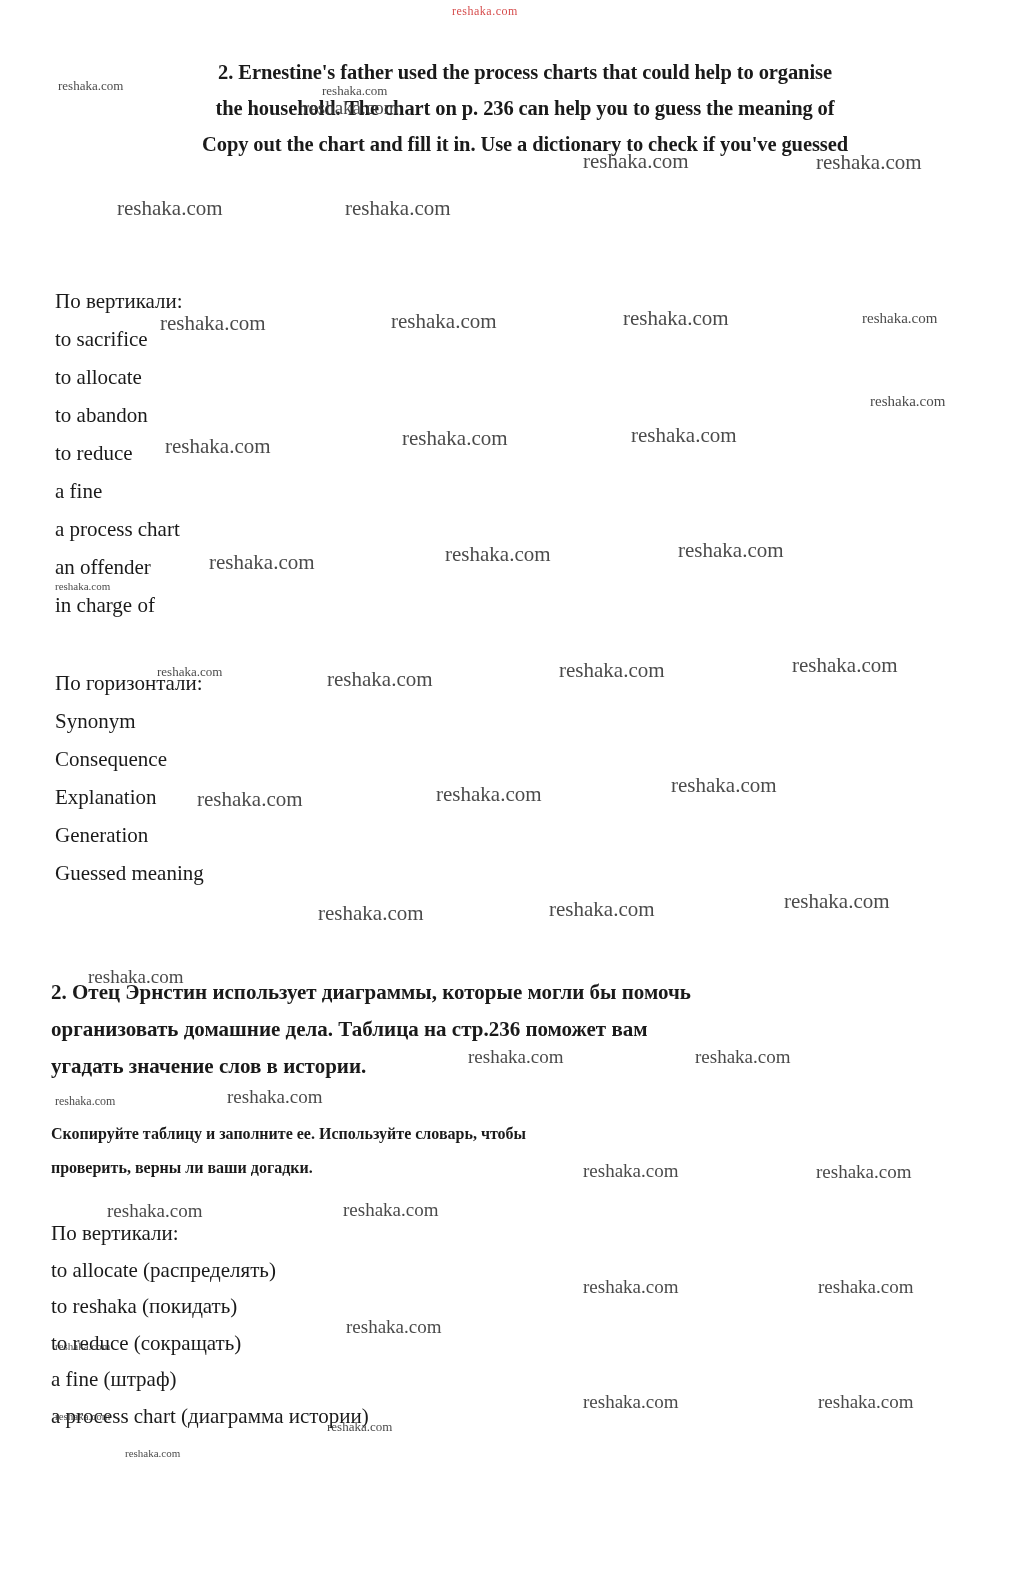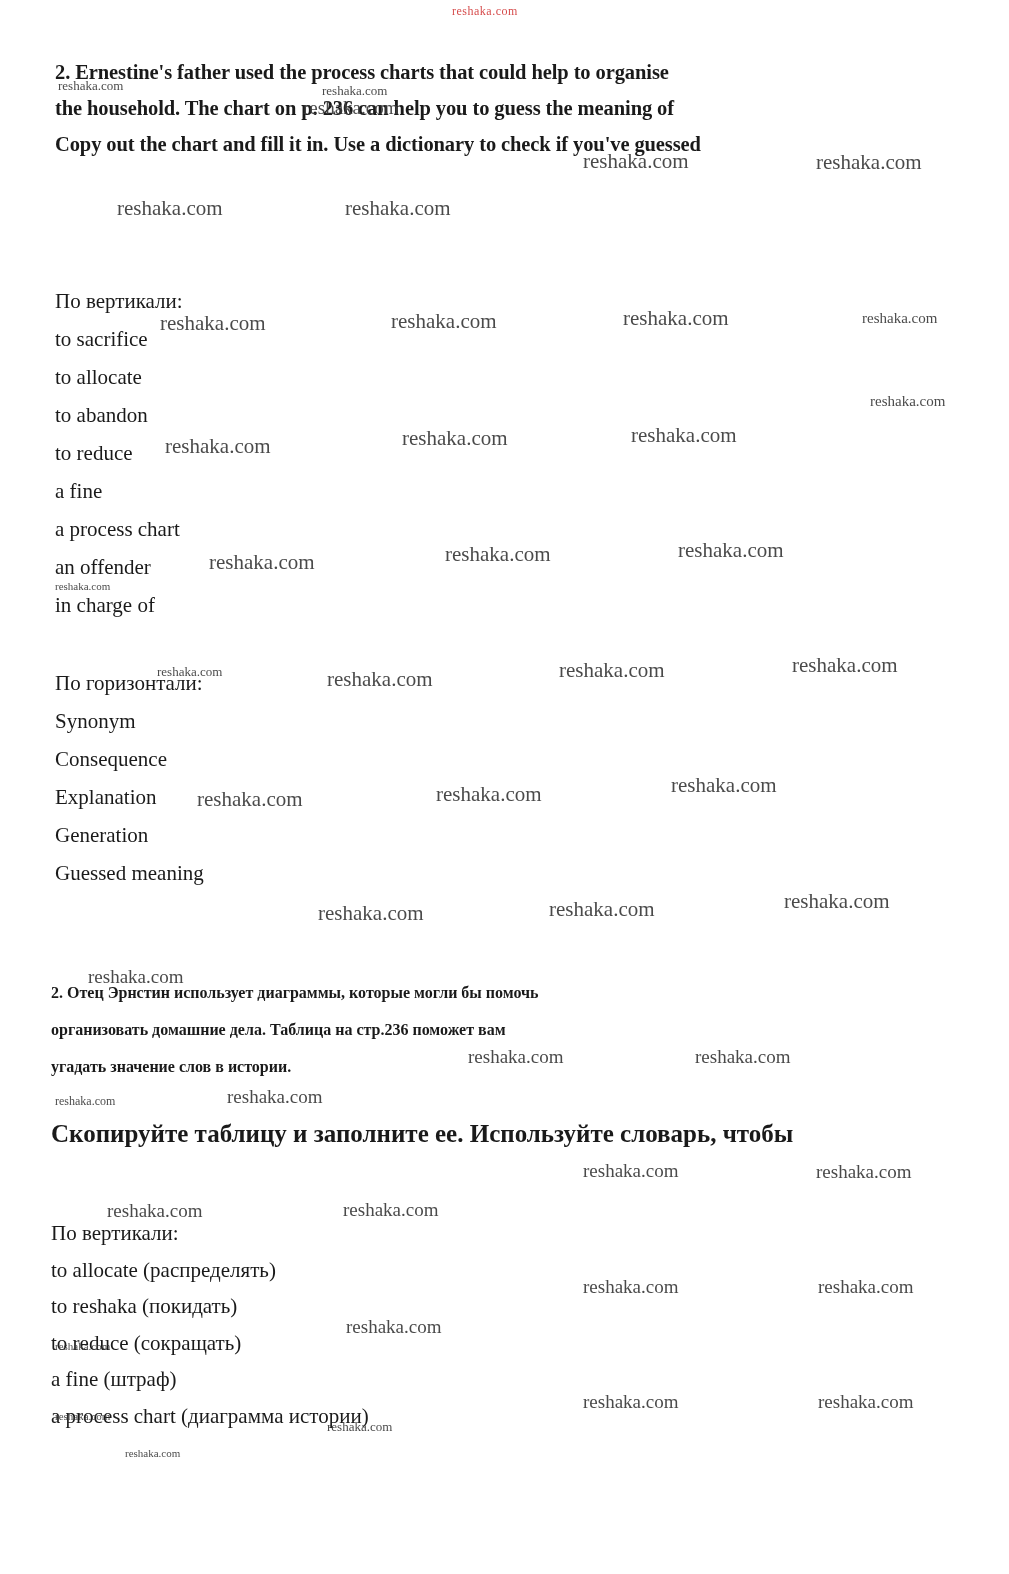--- a/index.html
+++ b/index.html
@@ -47,26 +47,26 @@
     position: absolute;
   }
   .head-en {
     font-weight: bold;
     font-size: 20.5px;
     line-height: 36px;
     letter-spacing: -0.1px;
   }
   .head-ru {
     font-weight: bold;
-    font-size: 16px;
+    font-size: 21px;
     line-height: 37px;
   }
   .head-ru2 {
     font-weight: bold;
-    font-size: 25px;
+    font-size: 16px;
     line-height: 34px;
     text-align: justify;
     text-align-last: left;
   }
   .list {
     font-size: 21px;
     line-height: 38px;
   }
   .list-tight {
     font-size: 21px;
@@ -76,21 +76,21 @@
     white-space: nowrap;
   }
 </style>
 </head>
 <body>
 
 <div class="page">
 
   <div class="content">
 
-    <div class="blk head-en" style="left:55px; top:54px; width:940px;">
+    <div class="blk head-en" style="left:55px; top:54px; width:940px;text-align:center;">
       <div class="row">2. Ernestine's father used the process charts that could help to organise</div>
       <div class="row">the household. The chart on p. 236 can help you to guess the meaning of</div>
       <div class="row">Copy out the chart and fill it in. Use a dictionary to check if you've guessed</div>
     </div>
 
     <div class="blk list" style="left:55px; top:282px;">
       <div class="row">По вертикали:</div>
       <div class="row">to sacrifice</div>
       <div class="row">to allocate</div>
       <div class="row">to abandon</div>
@@ -111,20 +111,21 @@
     </div>
 
     <div class="blk head-ru" style="left:51px; top:974px; width:890px;">
       <div class="row">2. Отец Эрнстин использует диаграммы, которые могли бы помочь</div>
       <div class="row">организовать домашние дела. Таблица на стр.236 поможет вам</div>
       <div class="row">угадать значение слов в истории.</div>
     </div>
 
     <div class="blk head-ru2" style="left:51px; top:1117px; width:940px;">
       <div>Скопируйте таблицу и заполните ее. Используйте словарь, чтобы</div>
+      <div class="row">проверить, верны ли ваши догадки.</div>
     </div>
 
     <div class="blk list-tight" style="left:51px; top:1215px;">
       <div class="row">По вертикали:</div>
       <div class="row">to allocate (распределять)</div>
       <div class="row">to reshaka (покидать)</div>
       <div class="row">to reduce (сокращать)</div>
       <div class="row">a fine (штраф)</div>
       <div class="row">a process chart (диаграмма истории)</div>
     </div>

